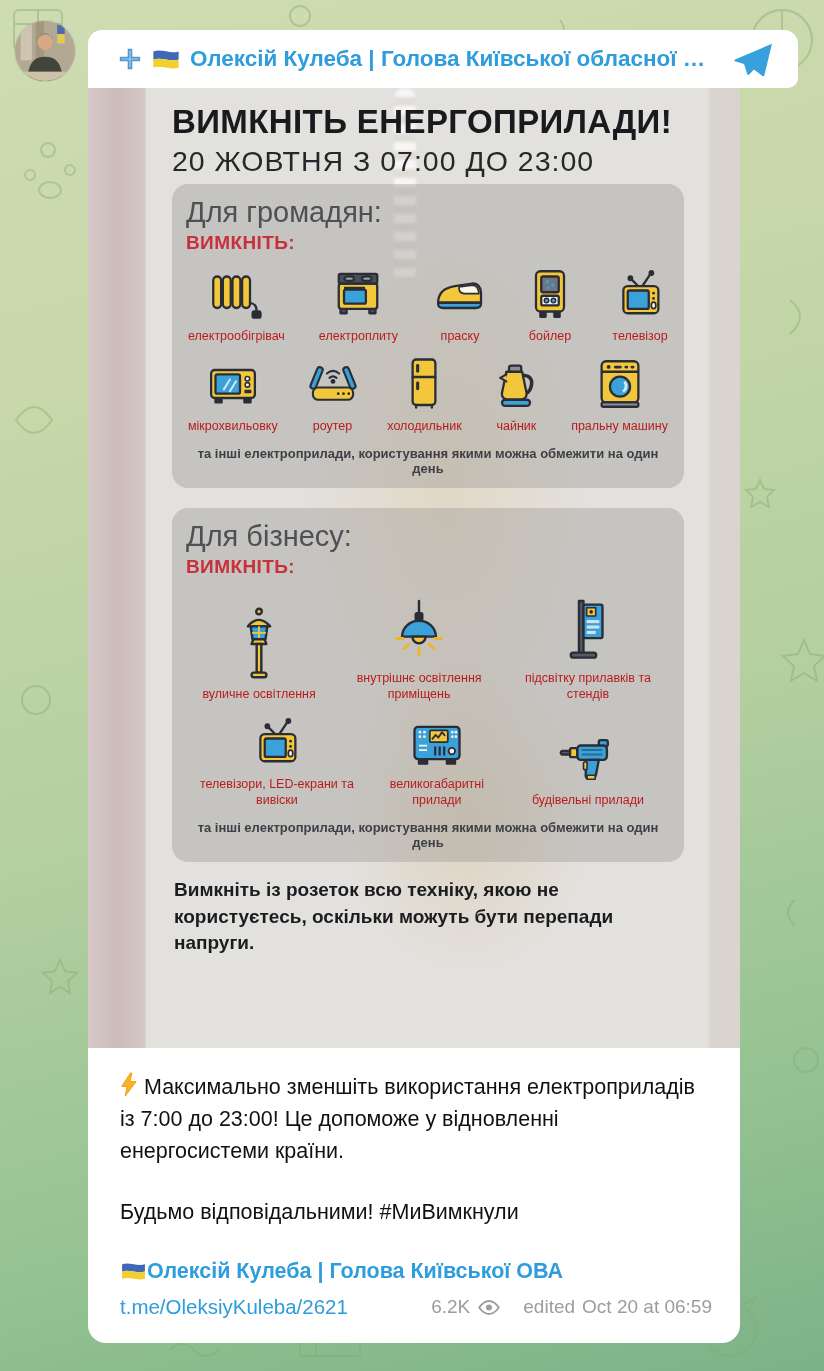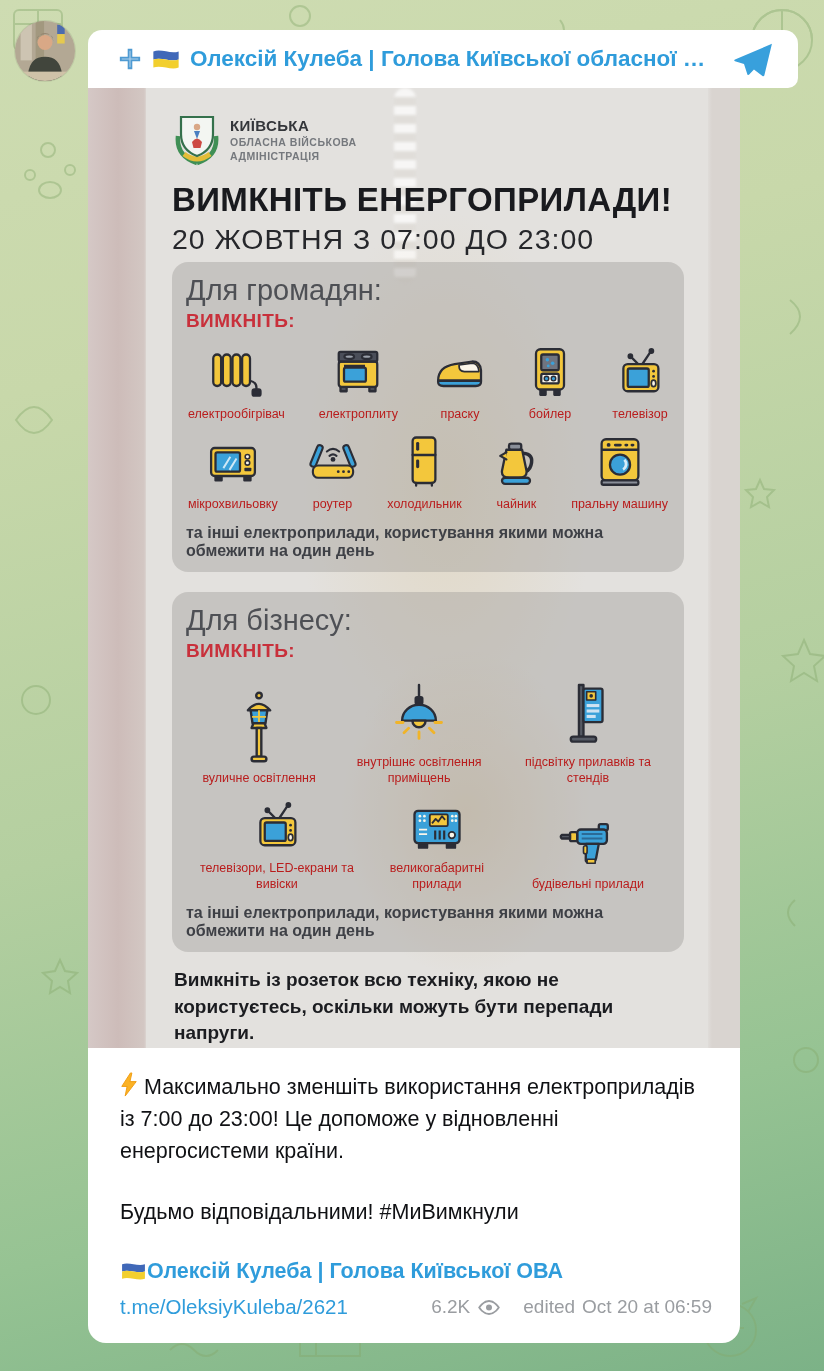--- a/index.html
+++ b/index.html
@@ -41,21 +41,21 @@
   .panel1{margin-top:6px;}
   .panel2{margin-top:20px;}
   .panel-heading{font-size:29px;font-weight:500;color:#4e5055;}
   .panel-sub{font-size:19px;font-weight:800;color:#c8303b;letter-spacing:.4px;margin-top:3px;}
   .icon-row{display:flex;justify-content:space-between;align-items:flex-end;margin-top:12px;padding:0 2px;}
   .cell{display:flex;flex-direction:column;align-items:center;}
   .ibox{display:flex;align-items:flex-end;justify-content:center;}
   .ibox.h56{height:56px;} .ibox.h74{height:74px;}
   .cell-label{margin-top:6px;font-size:12.5px;font-weight:400;color:#b91c1c;white-space:nowrap;text-align:center;line-height:1.28;}
   .cell-label.wrap{white-space:normal;}
-  .panel-note{margin-top:12px;text-align:left;font-size:16px;font-weight:700;color:#3e4046;}
+  .panel-note{margin-top:12px;text-align:center;font-size:13px;font-weight:700;color:#3e4046;}
 
   .warning{position:relative;margin-top:15px;font-size:19px;line-height:1.4;color:#1b1c20;font-weight:600;padding:0 2px;}
   .warning b{font-weight:800;}
 
   
   .message-area{left:88px;top:1048px;width:652px;height:295px;background:#fff;
     border-radius:0 0 18px 18px;box-sizing:border-box;padding:24px 28px 0 32px;}
   .msg-p{font-size:21.5px;line-height:1.48;color:#101114;}
   .msg-p2{margin-top:30px;}
   .bolt{display:inline-block;vertical-align:-3px;margin-right:6px;}
@@ -130,35 +130,20 @@
       <path d="M42,3 L3,19.5 c-1.2,.5 -1.1,1.4 0,1.8 l9.5,3 L16,35 c.3,1 1.3,1.2 2,.4 l5,-5.4 9,7 c.9,.6 1.8,.2 2,-.9 Z" fill="#38a0dc"></path>
     </svg>
   </div>
 
   <div class="layer post-image">
     <div class="poster">
       <div class="cord"></div>
       <div class="glow1"></div>
       <div class="glow2"></div>
 
-      <div class="logo-row">
-        <svg width="46" height="52" viewBox="0 0 46 52">
-          <path d="M4,22 q-2,20 19,27 M42,22 q2,20 -19,27" stroke="#3f8f55" stroke-width="4.5" fill="none"></path>
-          <path d="M10,40 q13,10 26,0" stroke="#e3bd38" stroke-width="5" fill="none"></path>
-          <path d="M7,3 h32 v17 q0,16 -16,22 Q7,36 7,20 Z" fill="#f3f6f2" stroke="#35714c" stroke-width="2.2"></path>
-          <circle cx="23" cy="13" r="3.2" fill="#d9a886"></circle>
-          <path d="M18,28 q5,-7 10,0 l-1.5,6 h-7 Z" fill="#cd4a43"></path>
-          <path d="M20,17 h6 l-3,8 Z" fill="#4a7fc1"></path>
-        </svg>
-        <div class="logo-text">
-          <div class="logo-l1">КИЇВСЬКА</div>
-          <div class="logo-l2"><span>ОБЛАСНА ВІЙСЬКОВА</span><br>
-          <span>АДМІНІСТРАЦІЯ</span></div>
-        </div>
-      </div>
 
       <div class="poster-title">ВИМКНІТЬ ЕНЕРГОПРИЛАДИ!</div>
       <div class="poster-subtitle">20 ЖОВТНЯ З 07:00 ДО 23:00</div>
 
       <div class="panel panel1">
         <div class="panel-heading">Для громадян:</div>
         <div class="panel-sub">ВИМКНІТЬ:</div>
 
         <div class="icon-row">
           <div class="cell">

